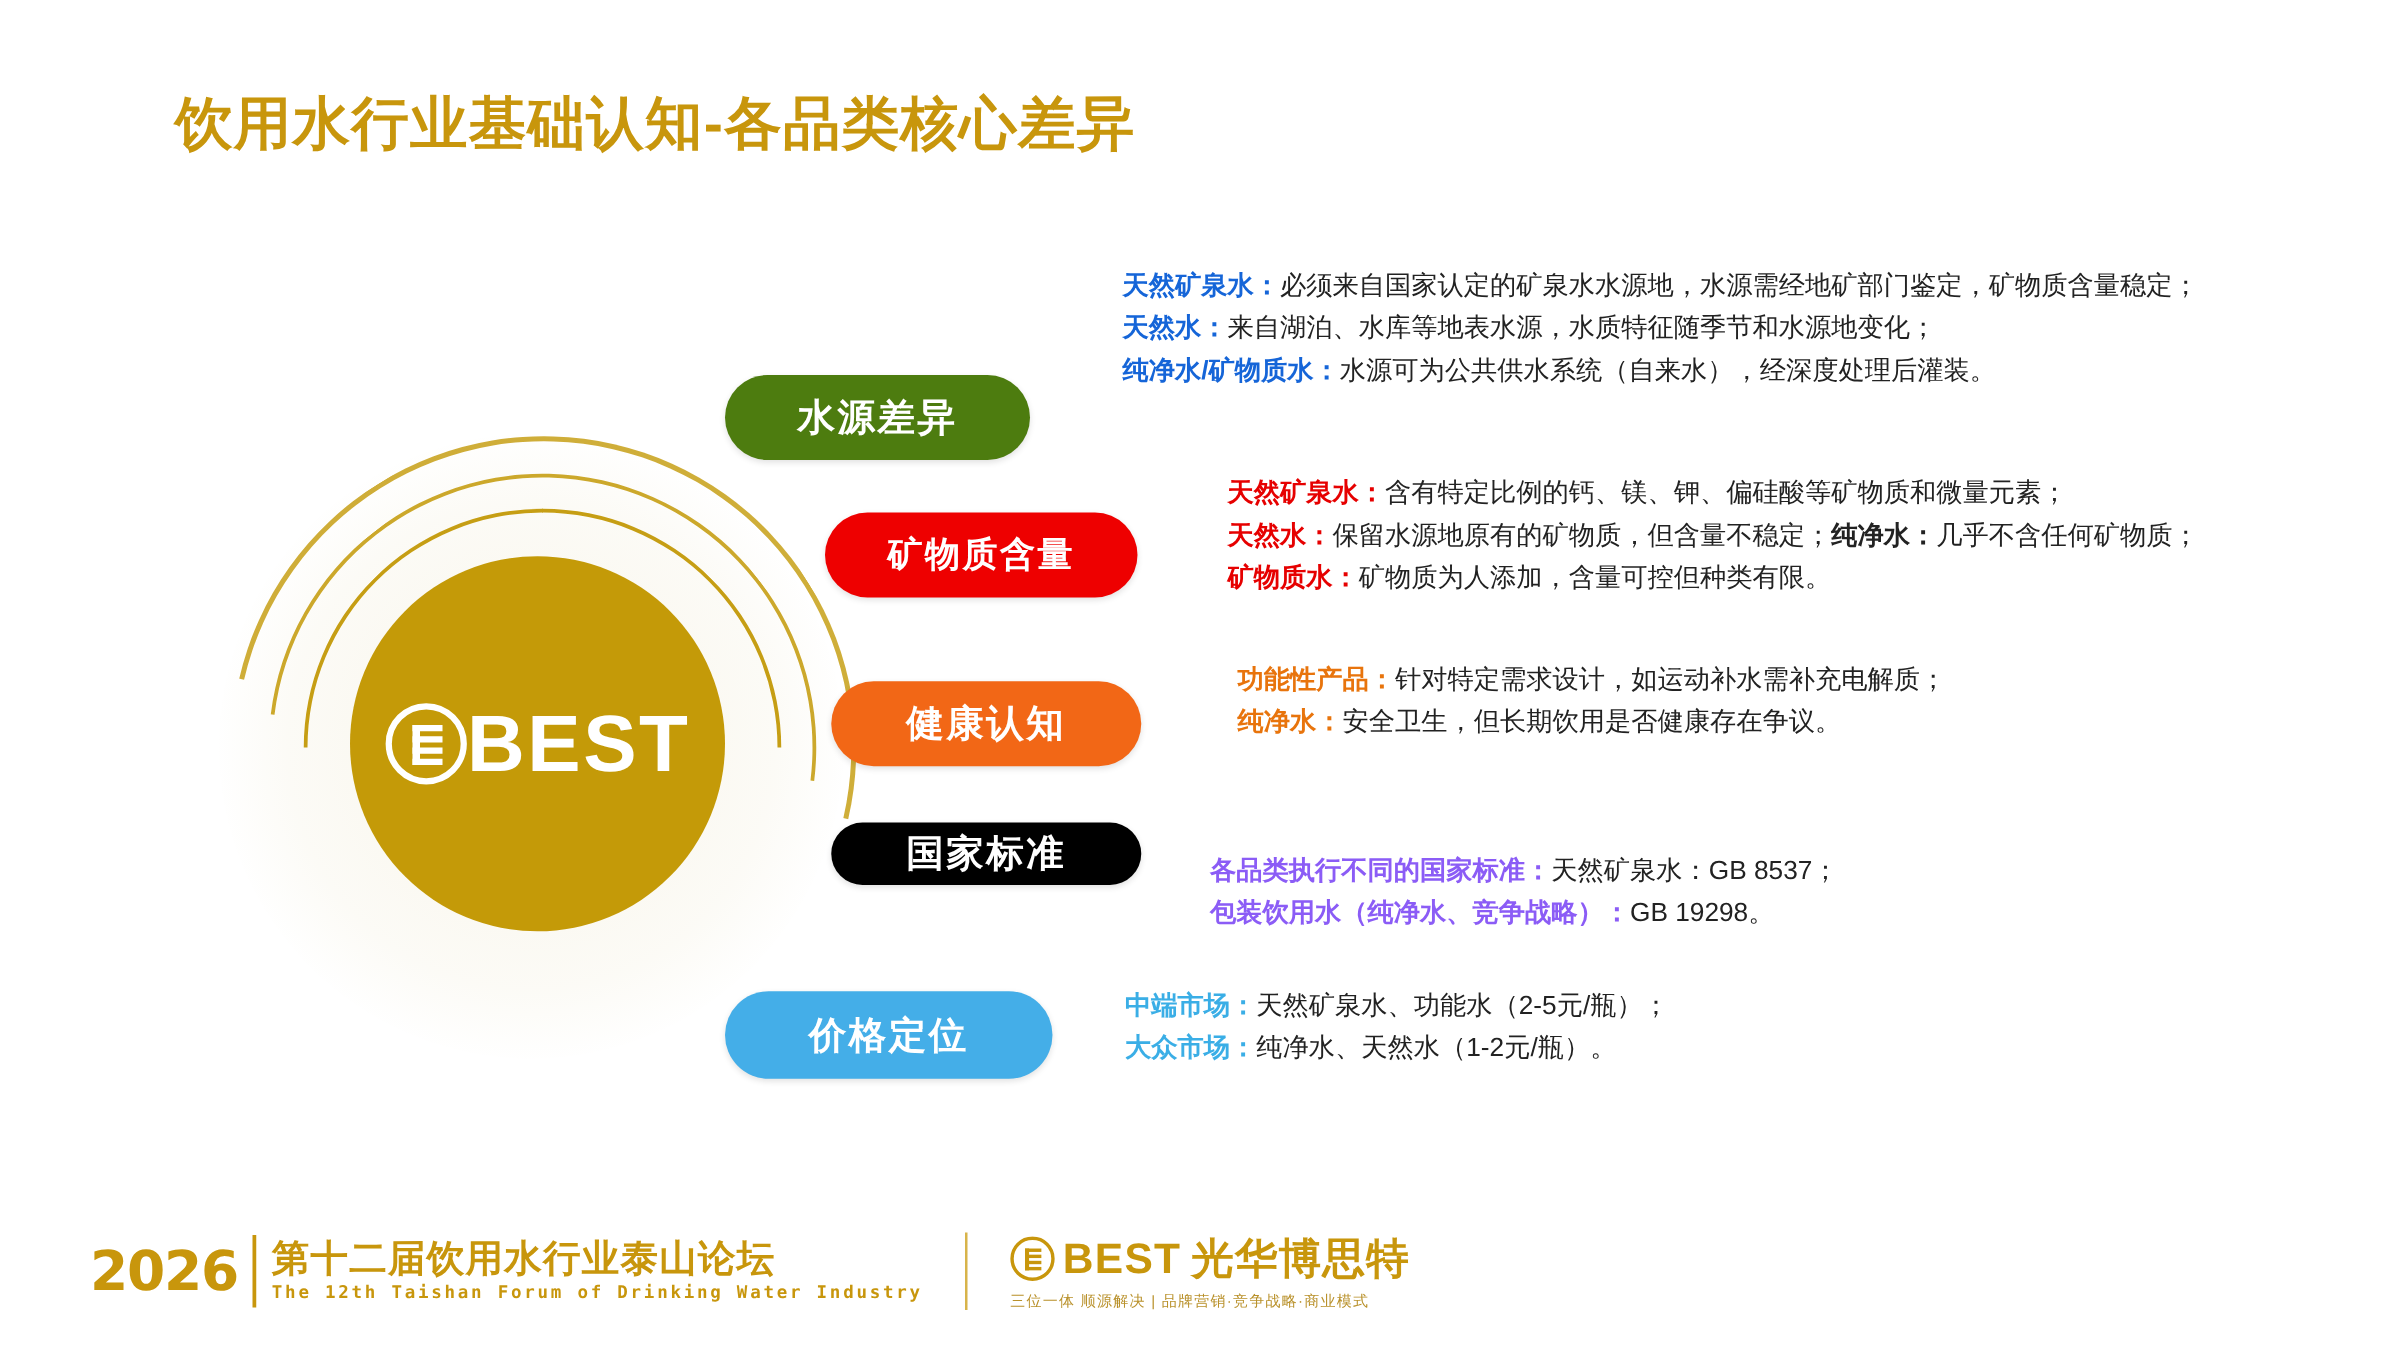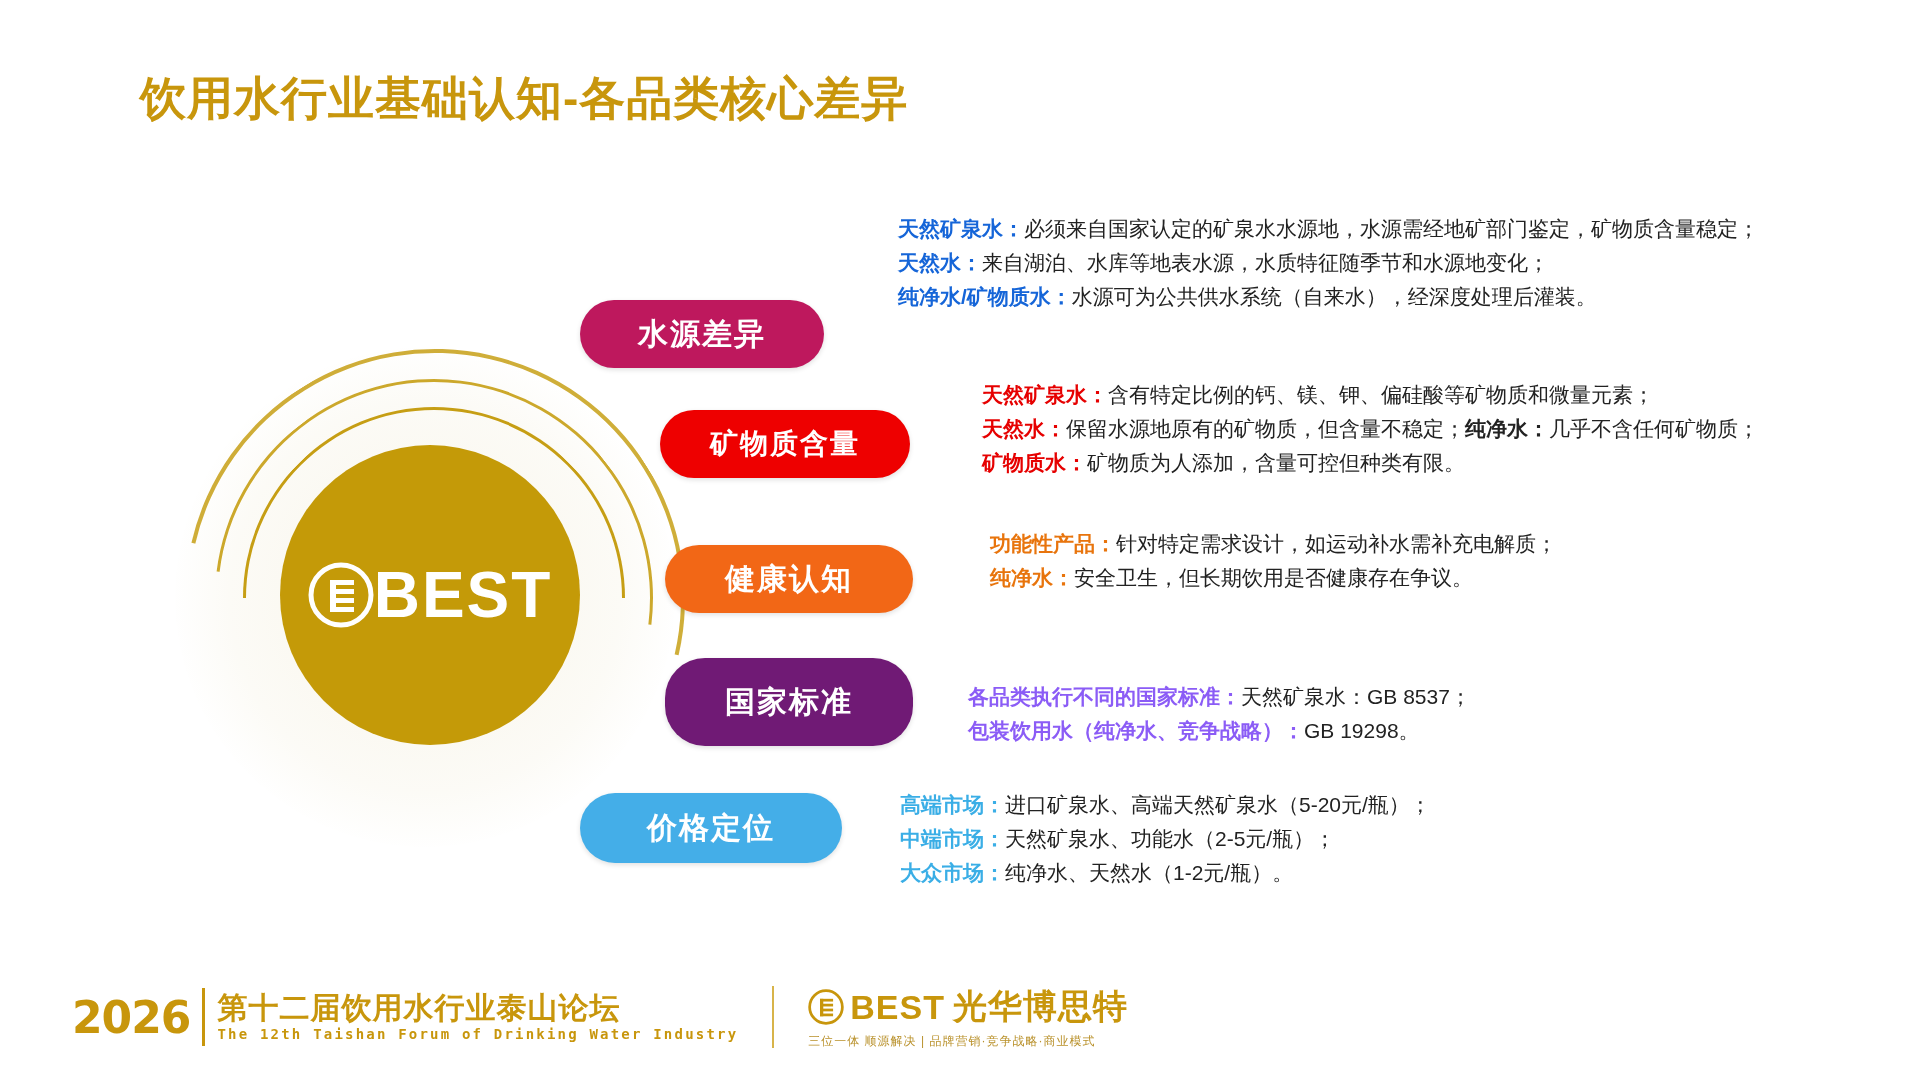--- a/index.html
+++ b/index.html
@@ -97,33 +97,33 @@
             <rect x="22" y="36" width="24" height="5" fill="#ffffff"></rect>
             <rect x="22" y="45" width="24" height="5" fill="#ffffff"></rect>
             <rect x="22" y="18" width="6" height="32" fill="#ffffff"></rect>
           </svg>
         </span>
         <span>BEST</span>
       </div>
     </div>
   </div>
 
-  <div class="pill" style="left:580px;top:300px;width:244px;height:68px;background:#be185d;">
+  <div class="pill" style="left:580px;top:300px;width:244px;height:68px;background:#4d7c0f;">
     <span>水源差异</span>
   </div>
 
   <div class="pill" style="left:660px;top:410px;width:250px;height:68px;background:#EE0000;font-size:28px;">
     <span>矿物质含量</span>
   </div>
 
   <div class="pill" style="left:665px;top:545px;width:248px;height:68px;background:#F26716;">
     <span>健康认知</span>
   </div>
 
-  <div class="pill" style="left:665px;top:658px;width:248px;height:88px;background:#701a75;text-align:right;">
+  <div class="pill" style="left:665px;top:658px;width:248px;height:50px;background:#000000;text-align:right;">
     <span>国家标准</span>
   </div>
 
   <div class="pill" style="left:580px;top:793px;width:262px;height:70px;background:#44AEE8;">
     <span>价格定位</span>
   </div>
 
   <div class="block" style="left:982px;top:378px;">
     <div class="line">
       <b class="lbl-red">天然矿泉水：</b><span>含有特定比例的钙、镁、钾、偏硅酸等矿物质和微量元素；</span>
@@ -160,23 +160,20 @@
   <div class="block" style="left:968px;top:680px;">
     <div class="line">
       <b class="lbl-gold">各品类执行不同的国家标准：</b><span>天然矿泉水：GB 8537；</span>
     </div>
     <div class="line">
       <b class="lbl-gold">包装饮用水（纯净水、竞争战略）：</b><span>GB 19298。</span>
     </div>
   </div>
 
   <div class="block" style="left:900px;top:788px;">
-    <div class="line">
-      <b class="lbl-lblue">高端市场：</b><span>进口矿泉水、高端天然矿泉水（5-20元/瓶）；</span>
-    </div>
     <div class="line">
       <b class="lbl-lblue">中端市场：</b><span>天然矿泉水、功能水（2-5元/瓶）；</span>
     </div>
     <div class="line">
       <b class="lbl-lblue">大众市场：</b><span>纯净水、天然水（1-2元/瓶）。</span>
     </div>
   </div>
 
   <div class="footer">
     <div class="f-year">2026</div>

